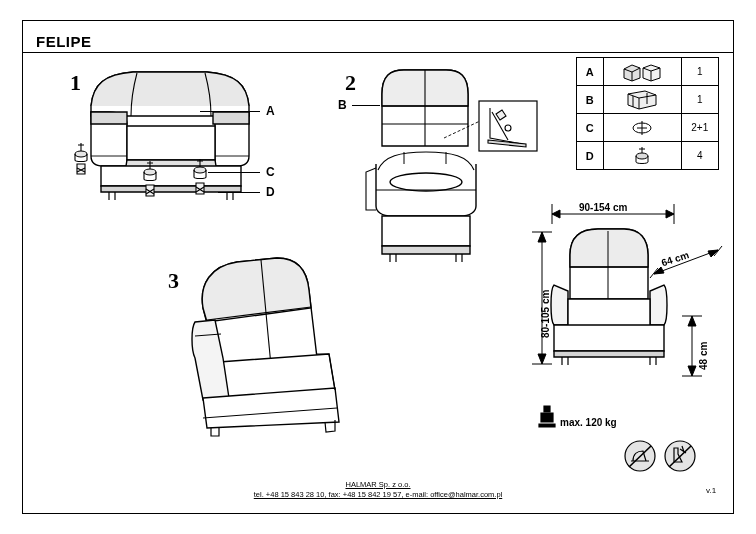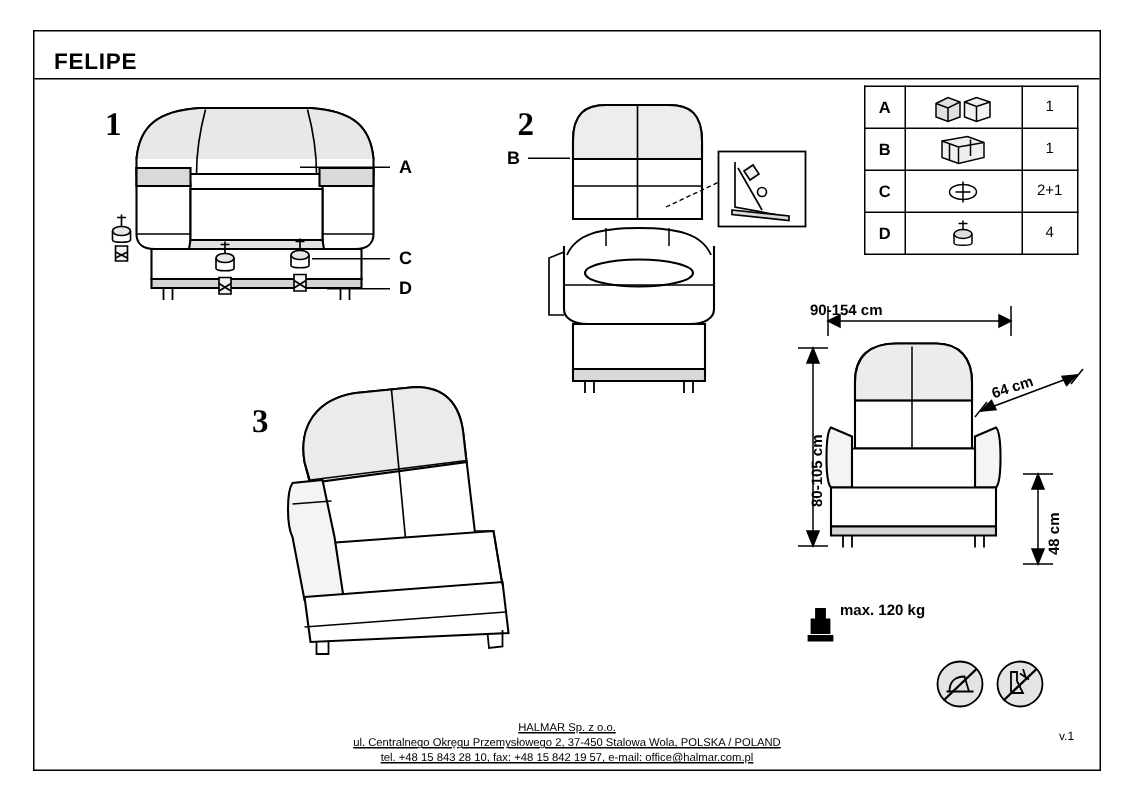--- a/index.html
+++ b/index.html
@@ -301,21 +301,21 @@
   </svg>
 
   <svg style="position:absolute; left:548px; top:200px;" width="130" height="26" viewBox="0 0 130 26">
     <g stroke="#000" stroke-width="1" fill="#000">
       <path d="M4,4 L4,24 M126,4 L126,24"></path>
       <path d="M4,14 L126,14"></path>
       <path d="M4,14 L12,10 L12,18 Z"></path>
       <path d="M126,14 L118,10 L118,18 Z"></path>
     </g>
   </svg>
-  <div class="dim" style="left:540px; top:202px;">90-154 cm</div>
+  <div class="dim" style="left:579px; top:202px;">90-154 cm</div>
 
   <svg style="position:absolute; left:648px; top:238px;" width="78" height="44" viewBox="0 0 78 44">
     <g stroke="#000" stroke-width="1" fill="#000">
       <path d="M6,36 L70,12"></path>
       <path d="M6,36 L16,35 L13,29 Z"></path>
       <path d="M70,12 L60,13 L63,19 Z"></path>
       <path d="M2,40 L10,30 M66,18 L74,8"></path>
     </g>
   </svg>
   <div class="tilt" style="left:660px; top:258px;">64 cm</div>
@@ -340,21 +340,21 @@
   </svg>
   <div class="dim rot-r" style="left:698px; top:370px;">48 cm</div>
 
   <svg style="position:absolute; left:538px; top:404px;" width="18" height="26" viewBox="0 0 18 26">
     <g stroke="#000" stroke-width="1.2" fill="#000">
       <path d="M6,2 L12,2 L12,8 L6,8 Z"></path>
       <path d="M3,9 L15,9 L15,18 L3,18 Z"></path>
       <path d="M1,20 L17,20 L17,23 L1,23 Z"></path>
     </g>
   </svg>
-  <div class="maxload" style="left:560px; top:402px;">max. 120 kg</div>
+  <div class="maxload" style="left:560px; top:417px;">max. 120 kg</div>
 
   <svg style="position:absolute; left:624px; top:440px;" width="32" height="32" viewBox="0 0 32 32">
     <circle cx="16" cy="16" r="15" fill="#e4e4e4" stroke="#000" stroke-width="1.2"></circle>
     <g stroke="#000" stroke-width="1.2" fill="none">
       <path d="M7,21 L25,21 M9,21 C9,14 13,11 19,11 L22,21"></path>
       <path d="M5,27 L27,6" stroke-width="1.6"></path>
     </g>
   </svg>
   <svg style="position:absolute; left:664px; top:440px;" width="32" height="32" viewBox="0 0 32 32">
     <circle cx="16" cy="16" r="15" fill="#e4e4e4" stroke="#000" stroke-width="1.2"></circle>
@@ -427,17 +427,16 @@
           </div>
         </td>
         <td class="qty">4</td>
       </tr>
     </tbody>
   </table>
 
   <div class="version">v.1</div>
   <div class="footer">
     <div>HALMAR Sp. z o.o.</div>
-    <div>ul. Centralnego Okręgu Przemysłowego 2, 37-450 Stalowa Wola, POLSKA / POLAND</div>
     <div>tel. +48 15 843 28 10, fax: +48 15 842 19 57, e-mail: office@halmar.com.pl</div>
   </div>
 
 </div>
 
 </body></html>

